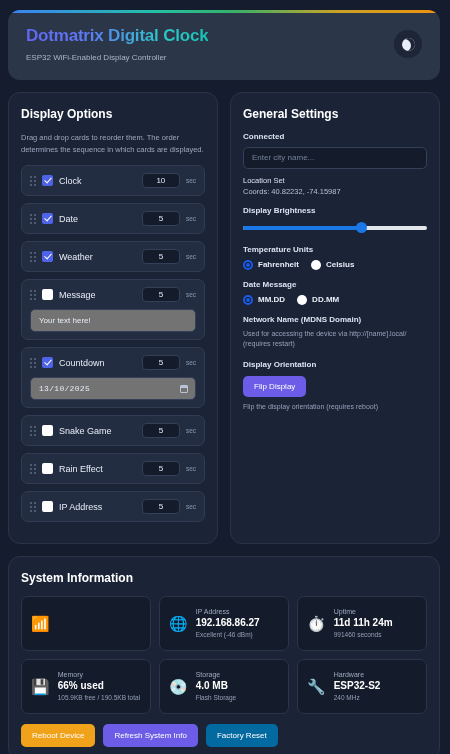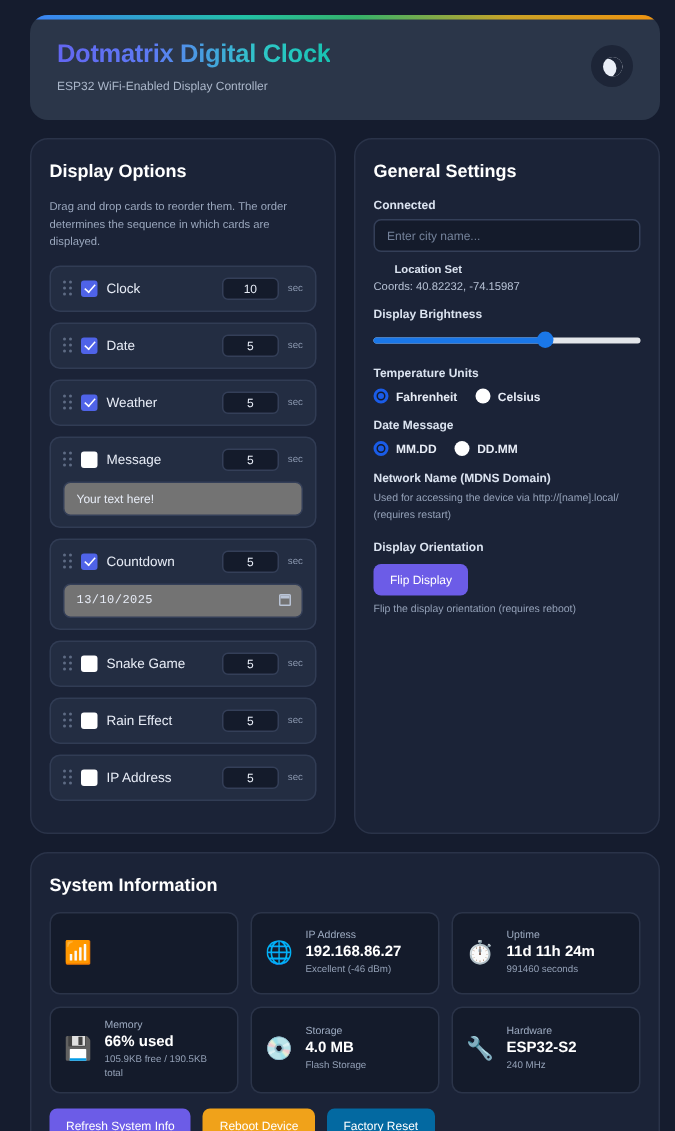--- a/index.html
+++ b/index.html
@@ -3,21 +3,21 @@
 <meta charset="utf-8">
 <style>
   * { box-sizing: border-box; margin: 0; padding: 0; }
   html, body {
     width: 450px; height: 754px;
     background: #151c2e;
     font-family: "Liberation Sans", sans-serif;
     color: #e8edf7;
     overflow: hidden;
   }
-  .page { width: 450px; height: 754px; padding: 10px 10px 0 20px; }
+  .page { width: 450px; height: 754px; padding: 10px 10px 0 8px; }
 
   
   .header-card {
     position: relative;
     background: #2b3649;
     border-radius: 12px;
     padding: 16px 18px 18px 18px;
     margin-bottom: 12px;
     display: flex; align-items: center; justify-content: space-between;
     overflow: hidden;
@@ -109,21 +109,21 @@
   
   .field-label { font-size: 8px; font-weight: bold; color: #dbe3f0; margin: 10px 0 5px 0; }
   .field-label.first { margin-top: 0; }
   .inp {
     width: 100%; height: 22px; border-radius: 5px;
     background: #141b2b; border: 1px solid #343f58;
     color: #e7ecf6; font-size: 8px; padding: 0 8px;
     font-family: "Liberation Sans", sans-serif;
   }
   .inp::placeholder { color: #74829a; }
-  .small-bold { font-size: 7.5px; font-weight: bold; color: #dbe3f0; margin-top: 7px; margin-left: 14px; }
+  .small-bold { font-size: 7.5px; font-weight: normal; color: #dbe3f0; margin-top: 7px; }
   .small-dim { font-size: 7.5px; color: #b6c1d4; margin-top: 2px; }
   .hint { font-size: 7px; line-height: 1.55; color: #94a1b8; margin-top: 5px; }
 
   .slider { position: relative; height: 14px; margin-top: 6px; }
   .slider-track {
     position: absolute; top: 5px; left: 0; right: 0; height: 4px;
     border-radius: 2px; background: #e3e6ea;
   }
   .slider-fill {
     position: absolute; top: 5px; left: 0; height: 4px;
@@ -412,19 +412,19 @@
         <div class="sys-card">
           <span class="sys-ico">🔧</span>
           <div>
             <div class="sys-k">Hardware</div>
             <div class="sys-v">ESP32-S2</div>
             <div class="sys-d">240 MHz</div>
           </div>
         </div>
       </div>
     <div class="sys-actions" id="sys-actions">
+        <button class="btn btn-reboot" style="background: rgb(240, 162, 26);">Reboot Device</button>
         <button class="btn btn-refresh" style="background: rgb(108, 92, 231);">Refresh System Info</button>
-        <button class="btn btn-reboot" style="background: rgb(240, 162, 26);">Reboot Device</button>
         <button class="btn btn-reset" style="background: #0369a1;">Factory Reset</button>
       </div>
   </div>
 
 </div>
 
 </body></html>

